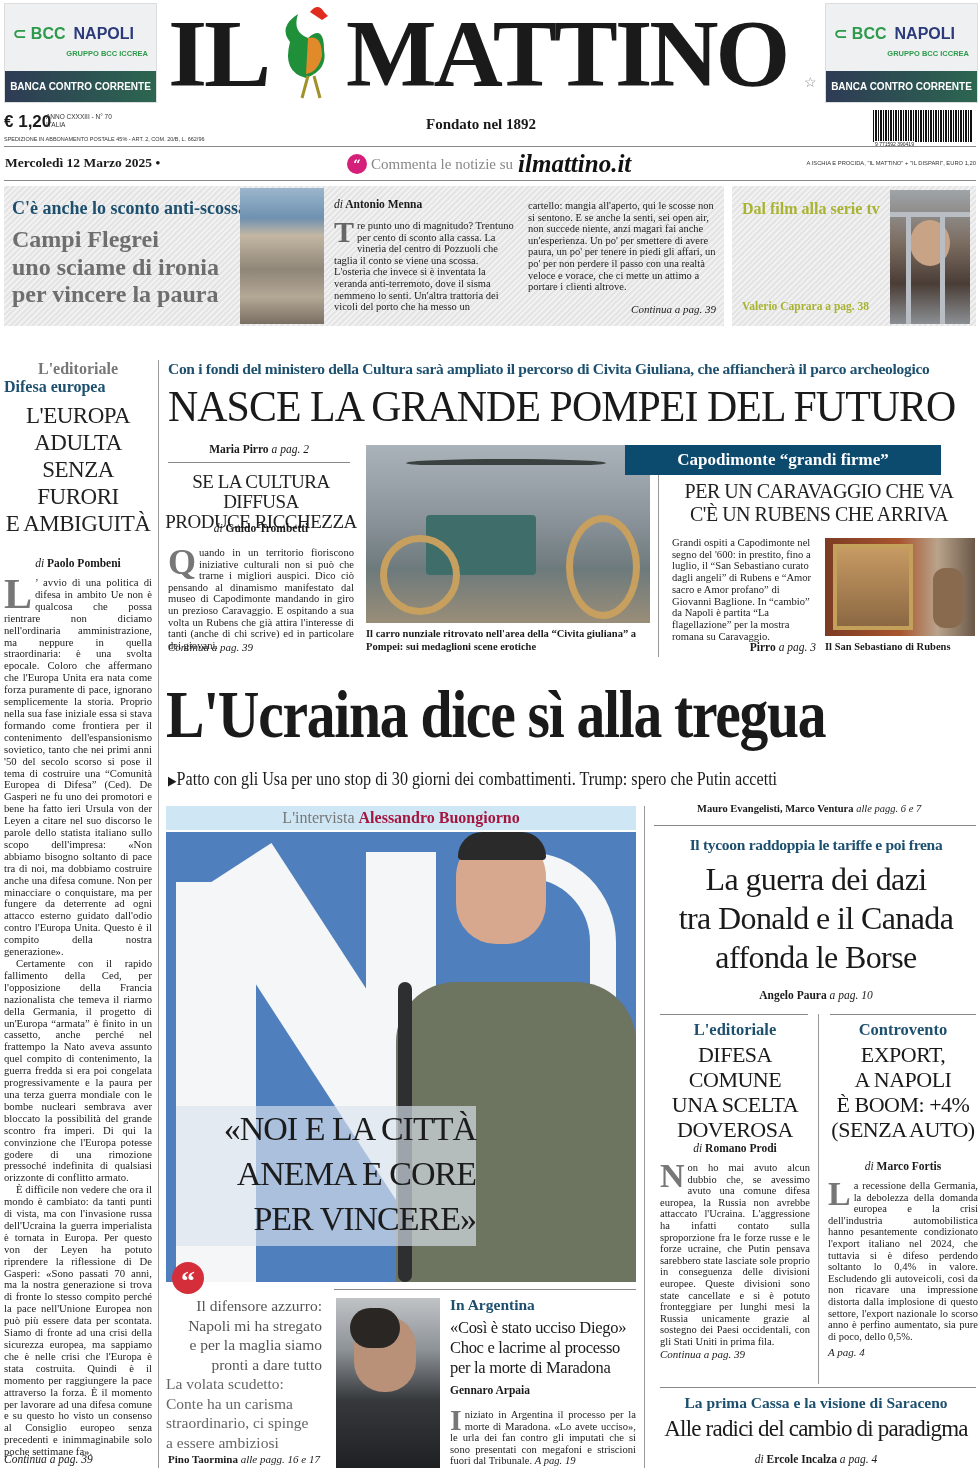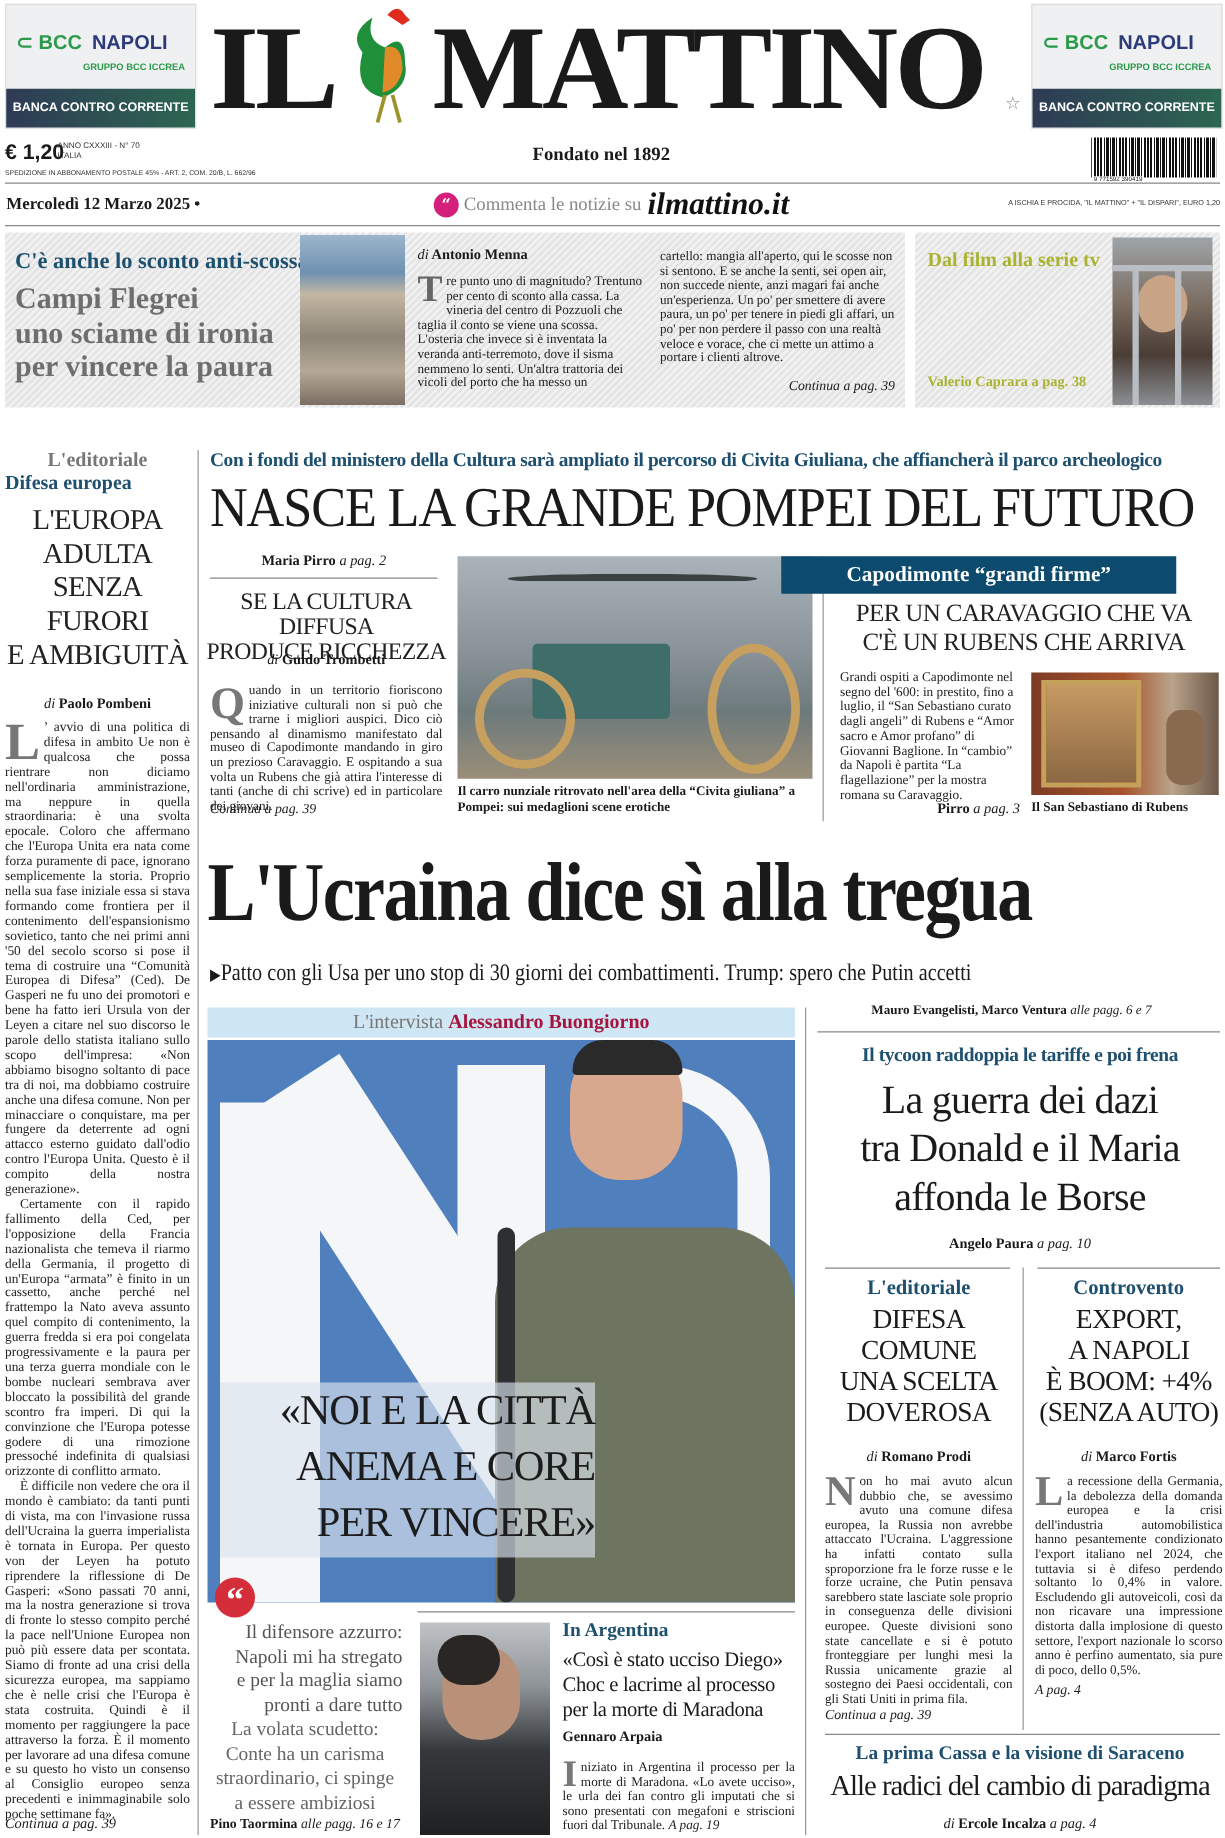--- a/index.html
+++ b/index.html
@@ -183,21 +183,21 @@
   <div>PER VINCERE»</div>
 </div>
 <div class="abs" style="left:172px;top:1262px;width:32px;height:32px;border-radius:50%;background:#d42e3a;color:#fff;font-family:'Liberation Serif',serif;font-weight:bold;font-size:28px;text-align:center;line-height:38px">“</div>
 
 <div class="abs serif" style="left:166px;top:1296px;width:156px;text-align:right;font-size:15.5px;line-height:19.5px;color:#555">
   <div>Il difensore azzurro:</div>
   <div>Napoli mi ha stregato</div>
   <div>e per la maglia siamo</div>
   <div>pronti a dare tutto</div>
 </div>
-<div class="abs serif" style="left:166px;top:1374px;width:156px;text-align:center;font-size:15.5px;line-height:19.5px;color:#666">
+<div class="abs serif" style="left:166px;top:1374px;width:156px;text-align:left;font-size:15.5px;line-height:19.5px;color:#666">
   <div>La volata scudetto:</div>
   <div>Conte ha un carisma</div>
   <div>straordinario, ci spinge</div>
   <div>a essere ambiziosi</div>
 </div>
 <div class="abs serif" style="left:168px;top:1453px;font-size:11px;font-weight:bold"><span>Pino Taormina</span> <i style="font-weight:normal">alle pagg. 16 e 17</i></div>
 
 <div class="rule" style="left:334px;top:1289px;width:302px"></div>
 <div class="abs img" style="left:336px;top:1298px;width:104px;height:170px;background:linear-gradient(180deg,#c0c3c6 0%,#8e9398 30%,#36393c 60%,#1f2022 100%)">
   <div style="position:absolute;left:18px;top:18px;width:62px;height:76px;border-radius:30px;background:#b99179"></div>
@@ -212,38 +212,38 @@
 <div class="abs serif" style="left:450px;top:1384px;font-size:11.5px;font-weight:bold">Gennaro Arpaia</div>
 <div class="abs body-text" style="left:450px;top:1409px;width:186px;font-size:10.6px;line-height:11.5px">
   <span class="cap" style="font-size:30px;line-height:22px">I</span><span>niziato in Argentina il processo per la morte di Maradona. «Lo avete ucciso», le urla dei fan contro gli imputati che si sono presentati con megafoni e striscioni fuori dal Tribunale.</span> <i>A pag. 19</i>
 </div>
 
 <div class="vrule" style="left:644px;top:806px;height:662px"></div>
 <div class="rule" style="left:654px;top:825px;width:322px"></div>
 <div class="abs serif blue" style="left:652px;top:836px;width:328px;text-align:center;font-size:15.5px;font-weight:bold;letter-spacing:-0.3px;white-space:nowrap">Il tycoon raddoppia le tariffe e poi frena</div>
 <div class="abs serif" style="left:652px;top:860px;width:328px;text-align:center;font-size:32px;line-height:39px;letter-spacing:-0.6px">
   <div>La guerra dei dazi</div>
-  <div>tra Donald e il Maria</div>
+  <div>tra Donald e il Canada</div>
   <div>affonda le Borse</div>
 </div>
 <div class="abs byline" style="left:652px;top:989px;width:328px"><span>Angelo Paura</span> <i>a pag. 10</i></div>
 
 <div class="rule" style="left:660px;top:1014px;width:148px"></div>
 <div class="rule" style="left:830px;top:1014px;width:146px"></div>
 <div class="vrule" style="left:818px;top:1014px;height:370px"></div>
 
 <div class="abs" style="left:660px;top:1020px;width:150px">
   <div class="serif blue" style="text-align:center;font-size:16.5px;font-weight:bold">L'editoriale</div>
   <div class="hed-caps" style="font-size:22px;line-height:25px;margin-top:2px">
     <div>DIFESA</div>
     <div>COMUNE</div>
     <div>UNA SCELTA</div>
     <div>DOVEROSA</div>
   </div>
-  <div class="byline" style="margin-top:18px"><i>di</i> <span>Romano Prodi</span></div>
+  <div class="byline" style=""><i>di</i> <span>Romano Prodi</span></div>
   <div class="body-text" style="margin-top:8px;font-size:10.5px;line-height:11.6px">
     <span class="cap" style="font-size:34px;line-height:28px">N</span><span>on ho mai avuto alcun dubbio che, se avessimo avuto una comune difesa europea, la Russia non avrebbe attaccato l'Ucraina. L'aggressione ha infatti contato sulla sproporzione fra le forze russe e le forze ucraine, che Putin pensava sarebbero state lasciate sole proprio in conseguenza delle divisioni europee. Queste divisioni sono state cancellate e si è potuto fronteggiare per lunghi mesi la Russia unicamente grazie al sostegno dei Paesi occidentali, con gli Stati Uniti in prima fila.</span>
   </div>
   <div class="cont" style="font-size:11px">Continua a pag. 39</div>
 </div>
 
 <div class="abs" style="left:828px;top:1020px;width:150px">
   <div class="serif blue" style="text-align:center;font-size:16.5px;font-weight:bold">Controvento</div>
   <div class="hed-caps" style="font-size:22px;line-height:25px;margin-top:2px">
     <div>EXPORT,</div>

